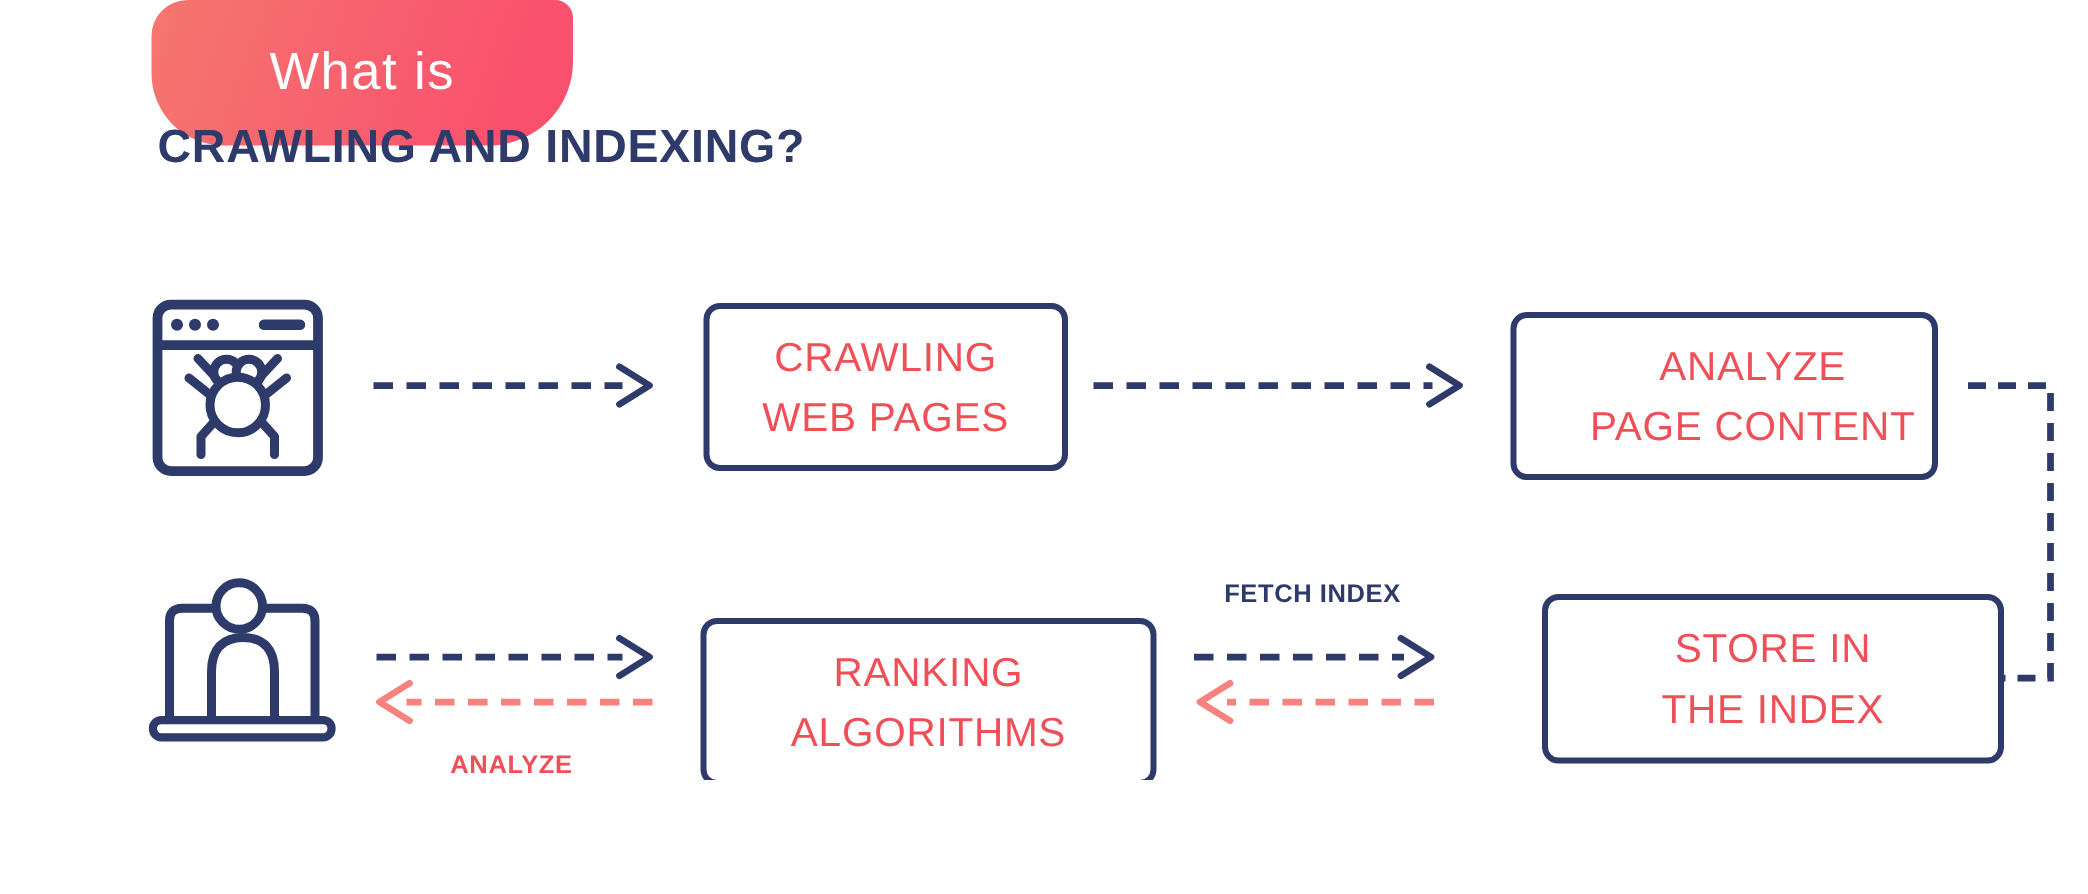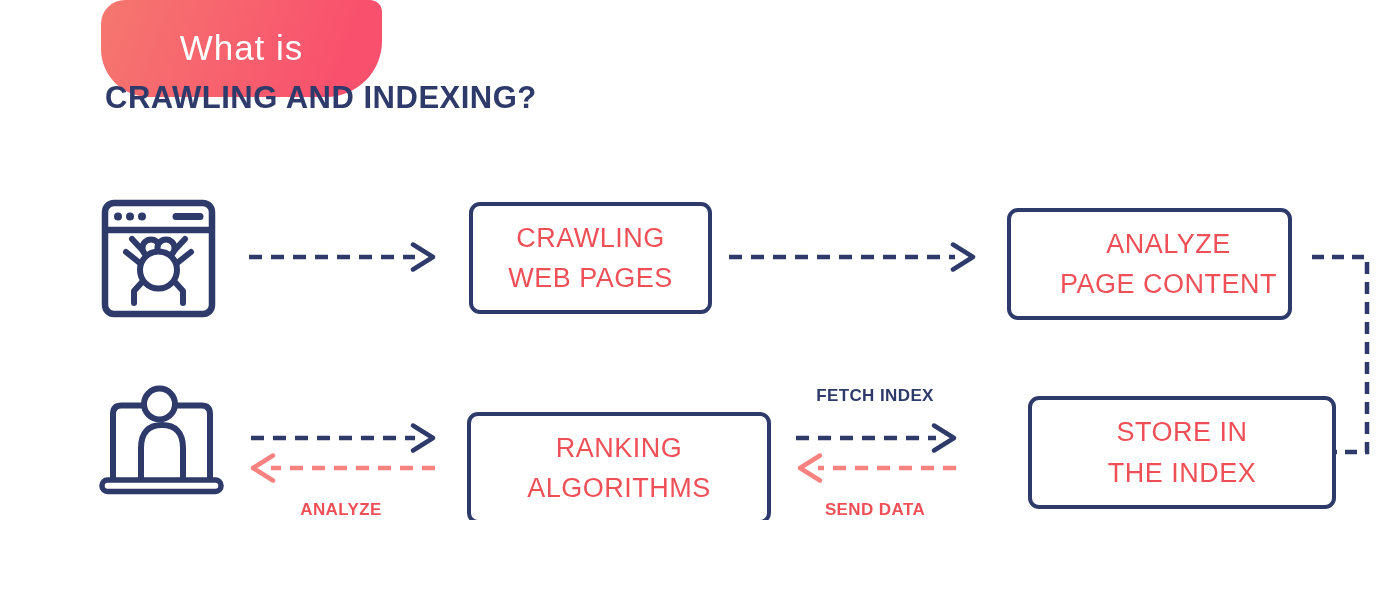--- a/index.html
+++ b/index.html
@@ -155,21 +155,20 @@
   <svg class="abs" style="left:750px;top:422px;" width="164" height="32" viewBox="0 0 164 32">
     <line x1="2" y1="16" x2="142" y2="16" class="stroke-navy" stroke-width="4.5" stroke-dasharray="13 9"></line>
     <polyline points="140,3.5 160,16 140,28.5" fill="none" class="stroke-navy" stroke-width="4.5" stroke-linecap="round" stroke-linejoin="round"></polyline>
   </svg>
 
   <svg class="abs" style="left:750px;top:452px;" width="164" height="32" viewBox="0 0 164 32">
     <line x1="162" y1="16" x2="24" y2="16" class="stroke-coral" stroke-width="4.5" stroke-dasharray="13 9"></line>
     <polyline points="26,3.5 6,16 26,28.5" fill="none" class="stroke-coral" stroke-width="4.5" stroke-linecap="round" stroke-linejoin="round"></polyline>
   </svg>
 
-  <div class="arrow-label lbl-coral" style="left:741px;top:500px;width:180px;">SEND DATA</div>
 
   <div class="flow-box box-store">
     <div class="box-label">STORE IN
 THE INDEX</div>
   </div>
 
 
 </div>
 
 </body></html>

